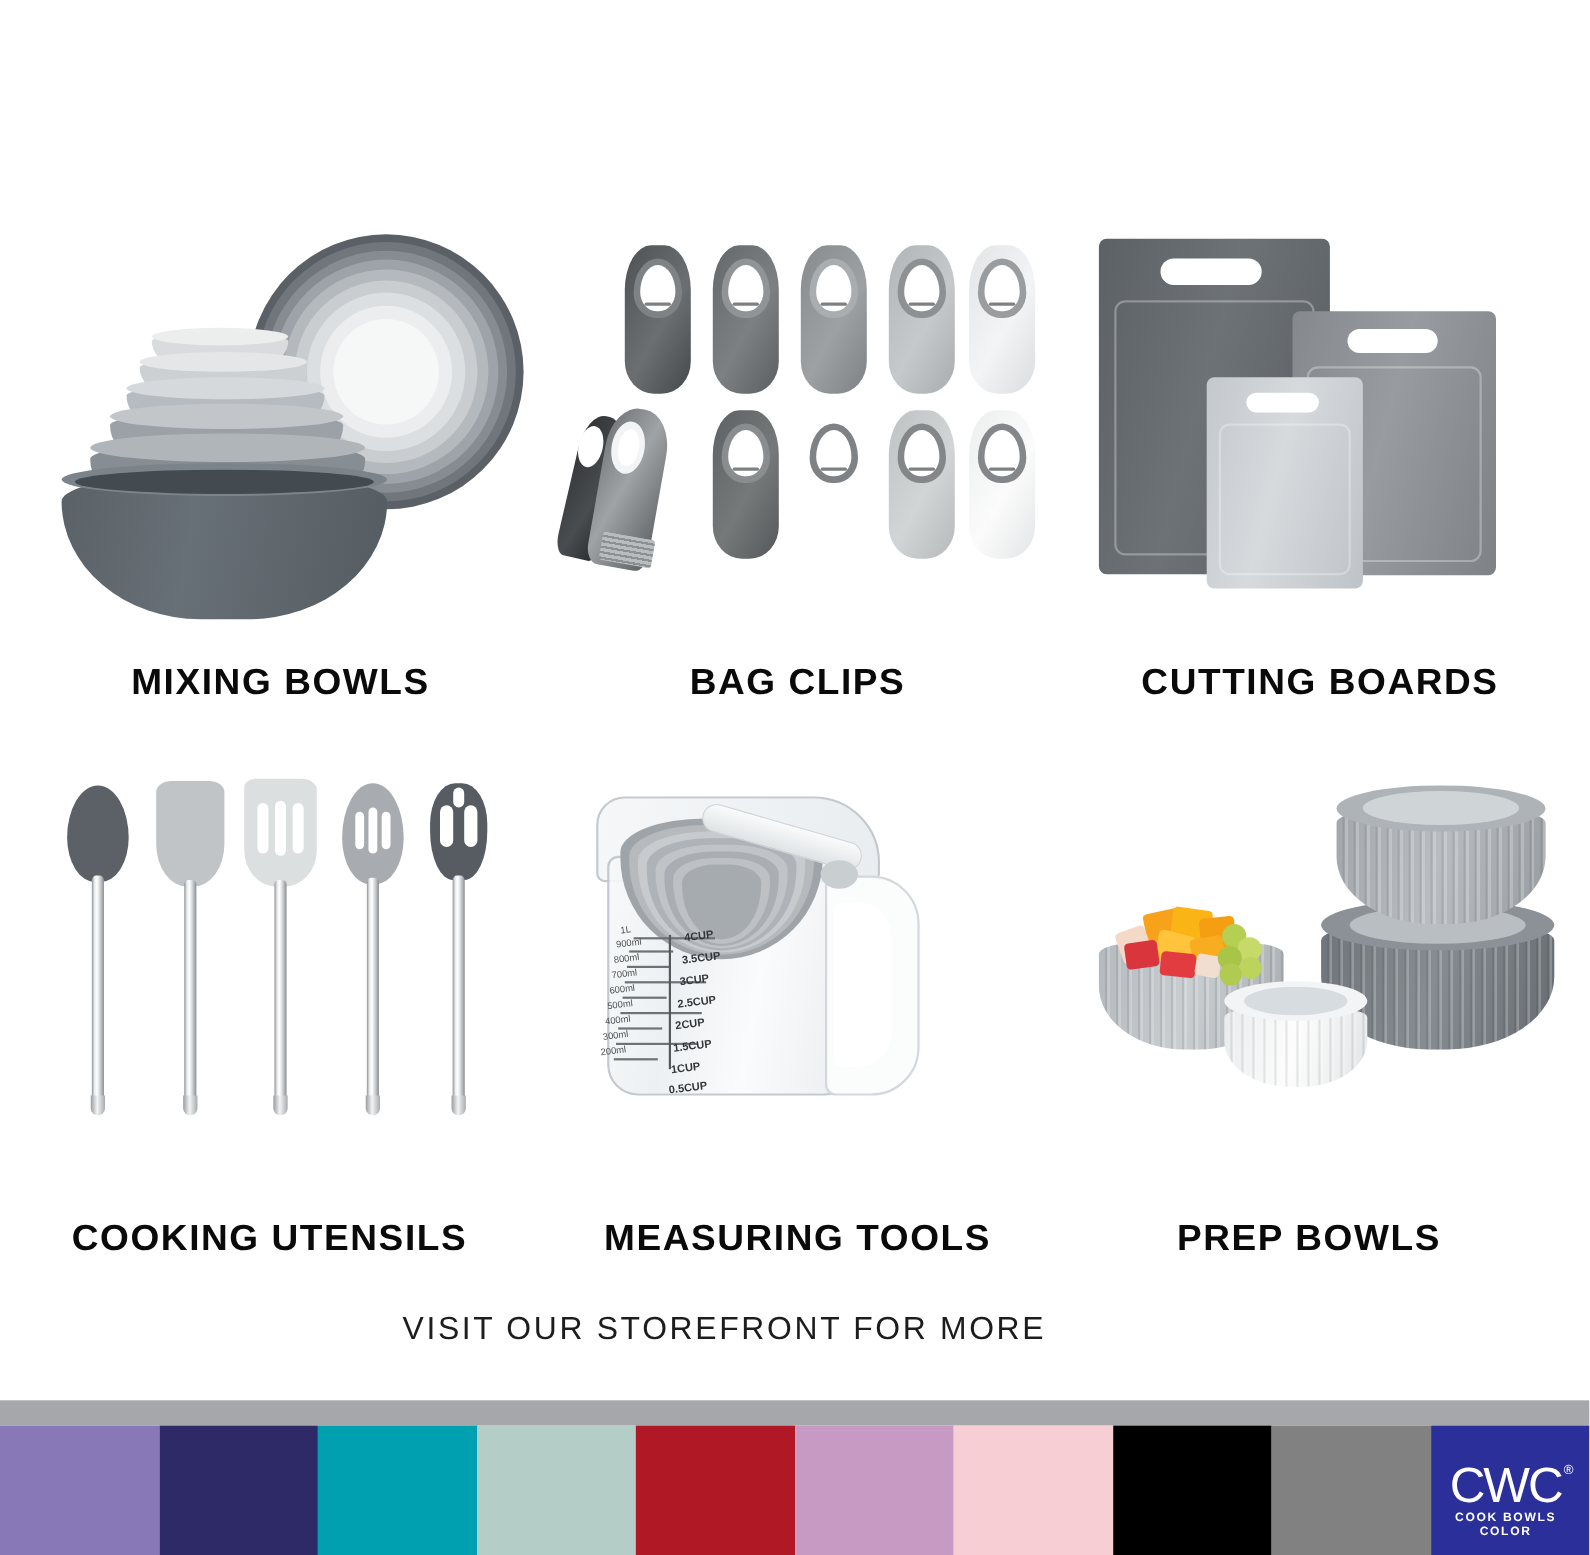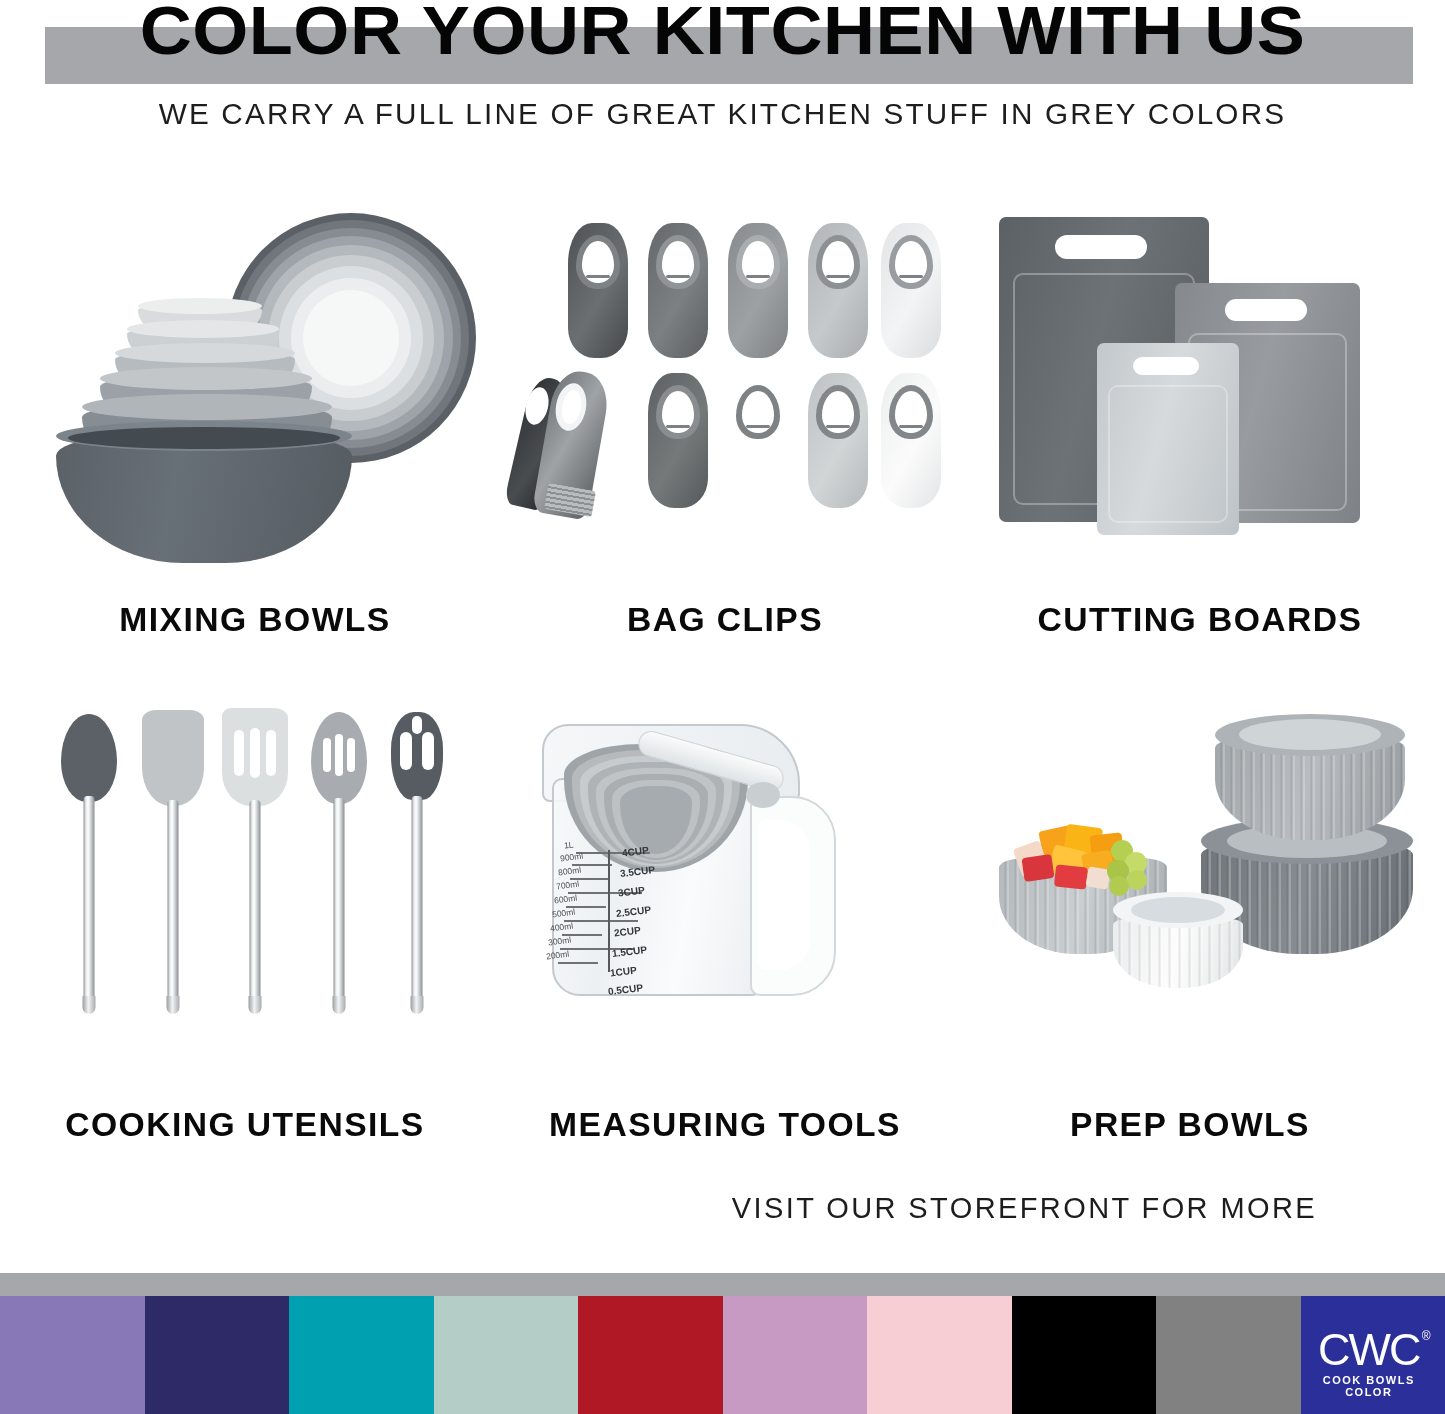--- a/index.html
+++ b/index.html
@@ -72,21 +72,21 @@
   #lbl-bowls   { left: 30px;  top: 601px; width: 450px; }
   #lbl-clips   { left: 500px; top: 601px; width: 450px; }
   #lbl-boards  { left: 975px; top: 601px; width: 450px; }
   #lbl-utensil { left: 20px;  top: 1106px; width: 450px; }
   #lbl-measure { left: 500px; top: 1106px; width: 450px; }
   #lbl-prep    { left: 965px; top: 1106px; width: 450px; }
 
   
   #storefront {
     position: absolute; left: 0; top: 1192px; width: 1317px;
-    text-align: right;
+    text-align: center;
     font-size: 29px;
     font-weight: 300;
     letter-spacing: 2.4px;
     color: #1d1d1d;
     white-space: nowrap;
   }
 
   
   #strip-topbar {
     position: absolute; left: 0; top: 1273px;
@@ -221,25 +221,20 @@
   .pb-lid { position: absolute; left: 0; width: 100%; border-radius: 50%; }
   .pb-lid-inner { position: absolute; border-radius: 50%; }
   .fruit { position: absolute; border-radius: 4px; }
   .grape { position: absolute; border-radius: 50%; }
 </style>
 </head>
 <body>
 
 <div id="page">
 
-  <div id="header">
-    <div id="header-band" style="background: rgb(165, 167, 170);"></div>
-    <div id="headline">COLOR YOUR KITCHEN WITH US</div>
-    <div id="subhead">WE CARRY A FULL LINE OF GREAT KITCHEN STUFF IN GREY COLORS</div>
-  </div>
 
   <div class="cell" id="cell-bowls">
     <div class="art">
 
       <div class="mb-lid" style="left:196px;top:18px;width:250px;height:250px;background:#5a6066;"></div>
       <div class="mb-lid" style="left:203px;top:25px;width:236px;height:236px;background:#70767c;"></div>
       <div class="mb-lid" style="left:211px;top:33px;width:220px;height:220px;background:#868c92;"></div>
       <div class="mb-lid" style="left:219px;top:41px;width:204px;height:204px;background:#9da3a8;"></div>
       <div class="mb-lid" style="left:228px;top:50px;width:186px;height:186px;background:#b4b9bd;"></div>
       <div class="mb-lid" style="left:238px;top:60px;width:166px;height:166px;background:#cacdd0;"></div>

